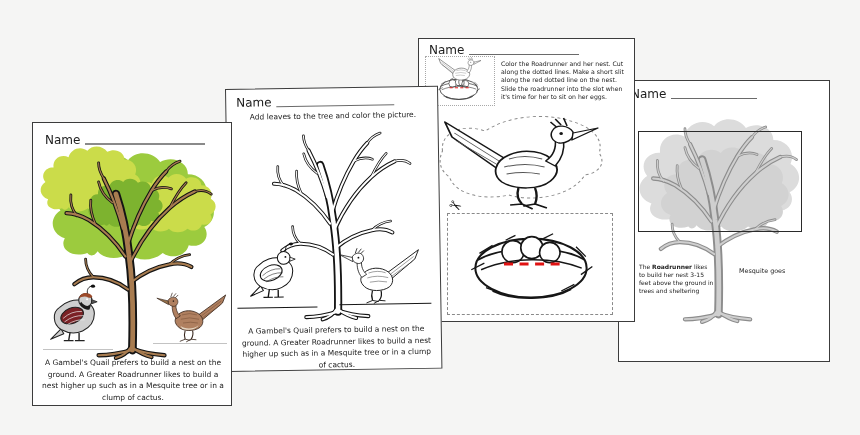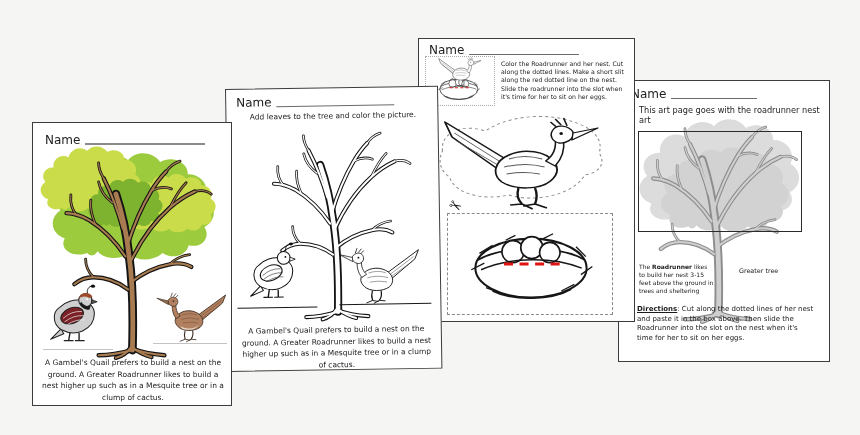--- a/index.html
+++ b/index.html
@@ -118,38 +118,34 @@
   </defs>
 </svg>
 
 <div class="canvas">
 
   <div class="page" id="page4">
     <div class="name-row" style="left:12px; top:8px;">
       <span class="name-label">Name</span>
       <div class="name-blank" style="width:86px;"></div>
     </div>
-    <div class="abs" style="left:20px; top:24px; font-size:8.2px;">This art page goes with the roadrunner nest art</div>
 
     <svg class="abs" style="left:16px; top:34px;" width="172" height="206" viewBox="0 0 200 240">
       <use href="#g-canopy" style="--leaf:var(--gray_canopy,#dcdcdc)"></use>
       <use href="#g-canopy" transform="translate(26,34) scale(0.8)" style="--leaf:#d2d2d2"></use>
       <use href="#g-tree" style="--tline:var(--gray_line,#8d8d8d);--tcore:var(--gray_trunk,#cfcfcf)"></use>
     </svg>
 
     <div class="abs solid-box" style="left:19px; top:50px; width:164px; height:101px;"></div>
 
     <div class="abs instr-sm" style="left:20px; top:182px; width:76px; font-size:6px; line-height:8px;">
       <span>The </span><span class="bold">Roadrunner</span><span> likes to build her nest 3-15 feet above the ground in trees and sheltering</span>
     </div>
-    <div class="abs" style="left:120px; top:186px; font-size:6.4px;">Greater tree</div>
-
-    <div class="abs" style="left:18px; top:224px; width:178px; font-size:7px; line-height:9.5px;">
-      <span class="bold underline">Directions</span><span>: Cut along the dotted lines of her nest and paste it in the box above. Then slide the Roadrunner into the slot on the nest when it's time for her to sit on her eggs.</span>
-    </div>
+    <div class="abs" style="left:120px; top:186px; font-size:6.4px;">Mesquite goes</div>
+
   </div>
 
   <div class="page" id="page3">
     <div class="name-row" style="left:10px; top:6px;">
       <span class="name-label">Name</span>
       <div class="name-blank" style="width:110px;"></div>
     </div>
 
     <div class="abs dotted-frame" style="left:6px; top:17px; width:70px; height:50px;">
       <svg width="68" height="47" viewBox="0 0 112 92">

